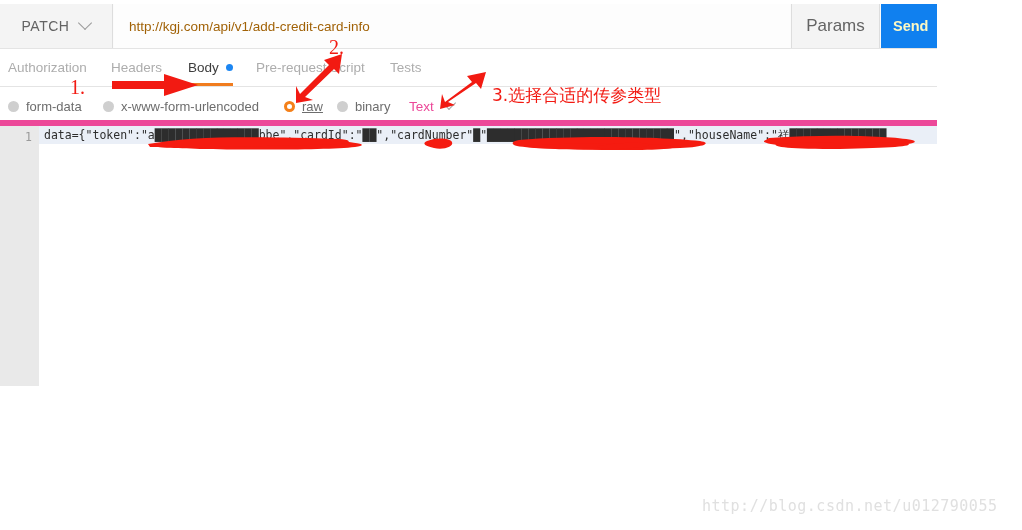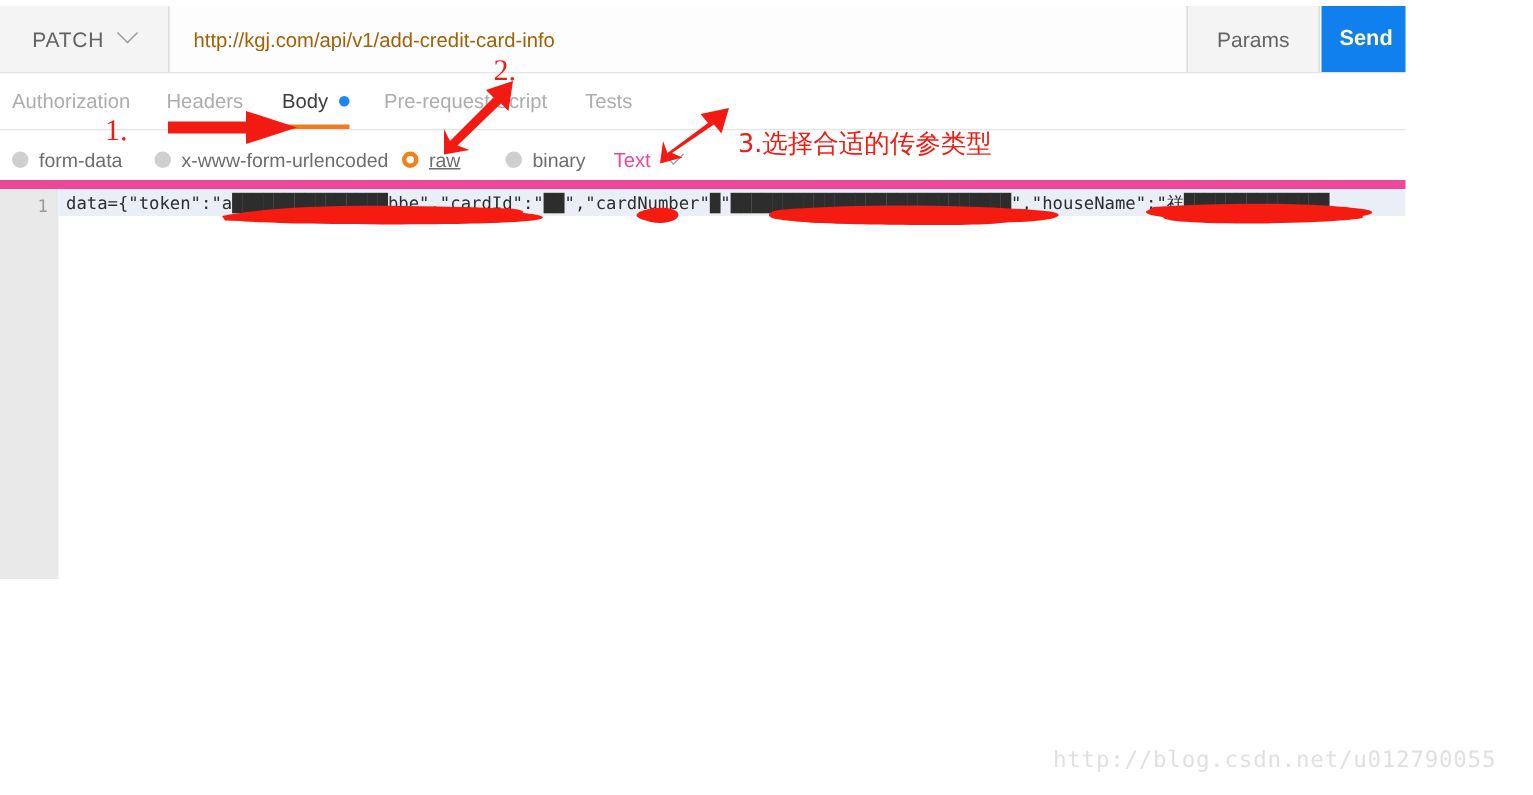--- a/index.html
+++ b/index.html
@@ -54,21 +54,21 @@
     font-family:"Liberation Sans", sans-serif;
     font-size:13.5px;color:#a16207;
     width:100%;padding-left:15px;
   }
   #params-button{
     position:absolute;left:791px;top:0;width:89px;height:44px;
     background:#f4f4f4;
     border-left:1px solid #dddddd;
     border-right:1px solid #dddddd;
     display:flex;align-items:center;justify-content:center;
-    font-size:14px;color:#646464;
+    font-size:17px;color:#646464;
     box-sizing:border-box;
   }
   #send-button{
     position:absolute;left:881px;top:0;width:56px;height:44px;
     background:#1080ef;
     display:flex;align-items:center;
     color:#fef9c3;font-size:14.5px;font-weight:bold;
     padding-left:12px;
     box-sizing:border-box;
     overflow:hidden;white-space:nowrap;
@@ -226,21 +226,21 @@
     <div class="radio-item" style="left:8px;">
       <span class="radio-dot"></span>
       <span>form-data</span>
     </div>
 
     <div class="radio-item" style="left:103px;">
       <span class="radio-dot"></span>
       <span>x-www-form-urlencoded</span>
     </div>
 
-    <div class="radio-item" style="left:268px;text-decoration:underline;">
+    <div class="radio-item" style="left:284px;text-decoration:underline;">
       <span class="radio-dot selected"></span>
       <span>raw</span>
     </div>
 
     <div class="radio-item" style="left:337px;">
       <span class="radio-dot"></span>
       <span>binary</span>
     </div>
 
     <div id="text-type-select">

